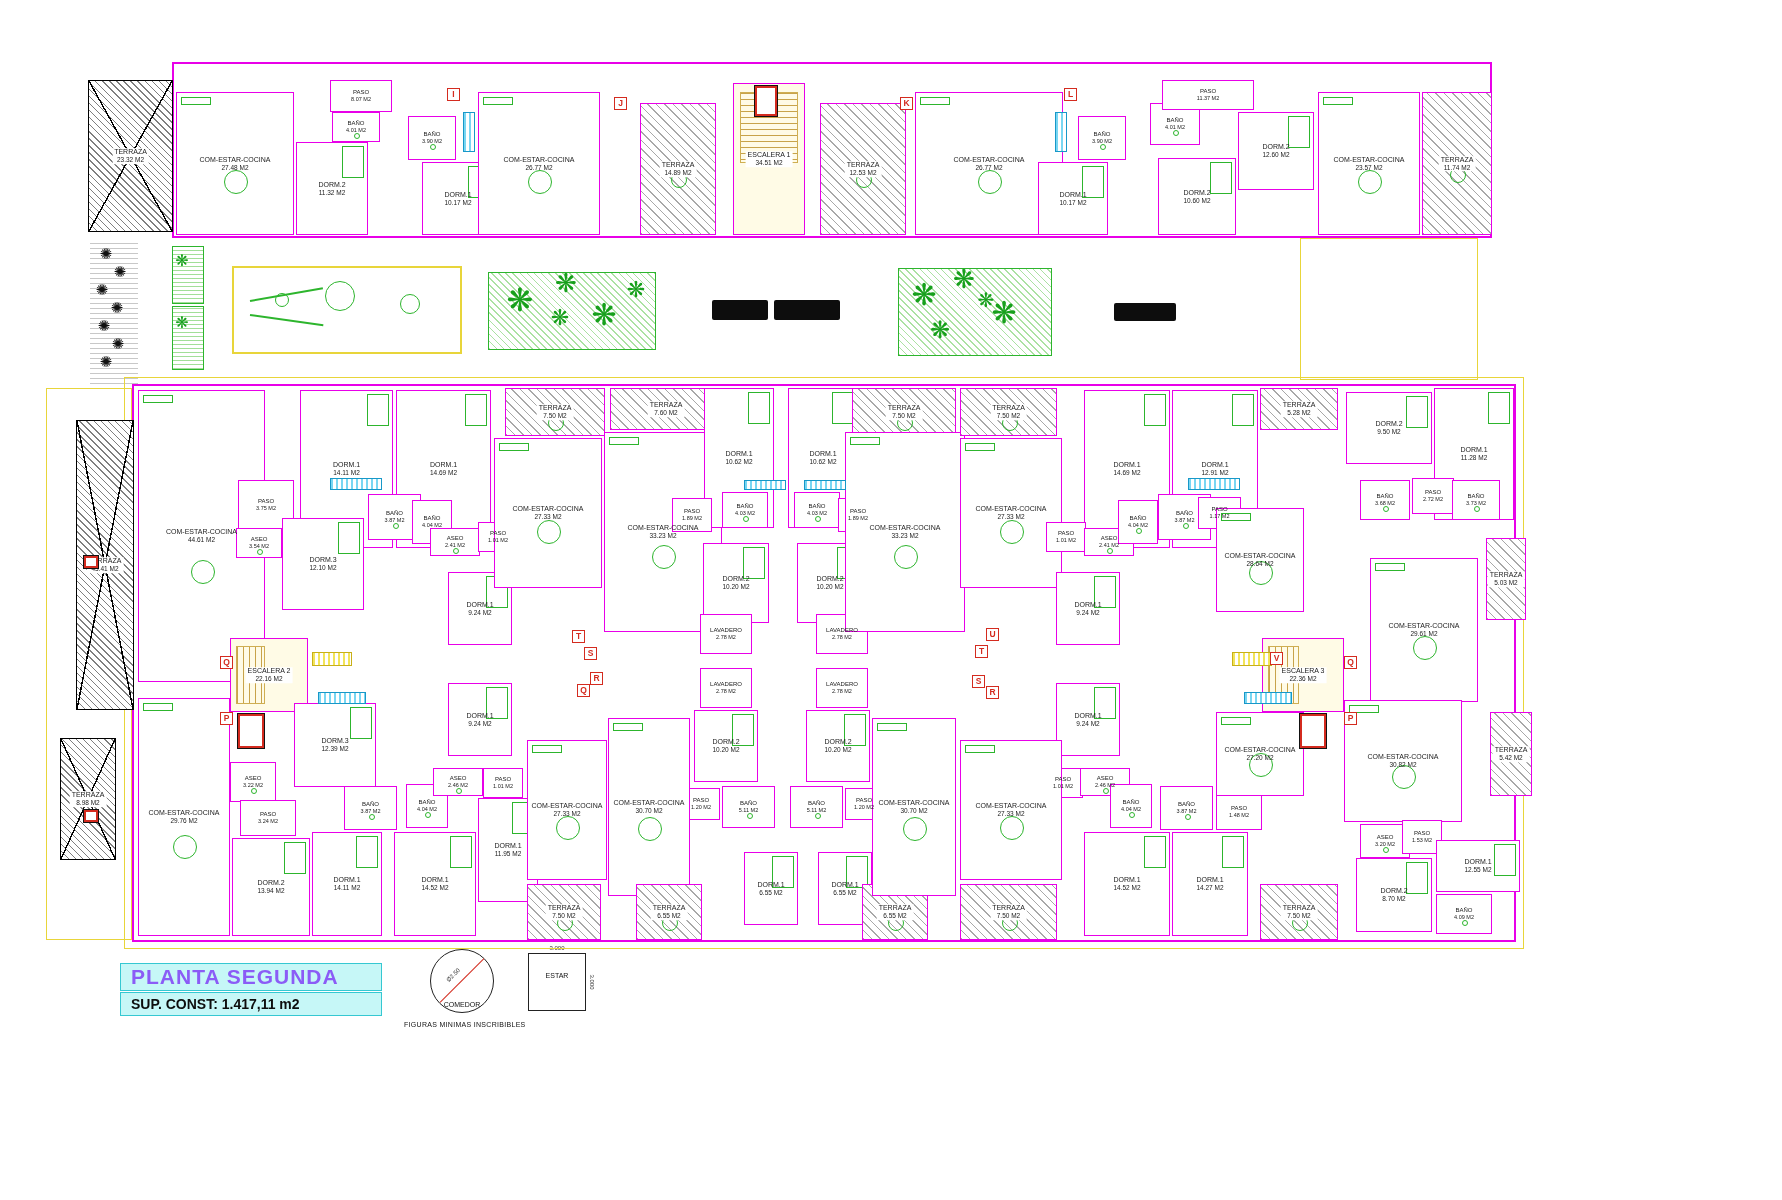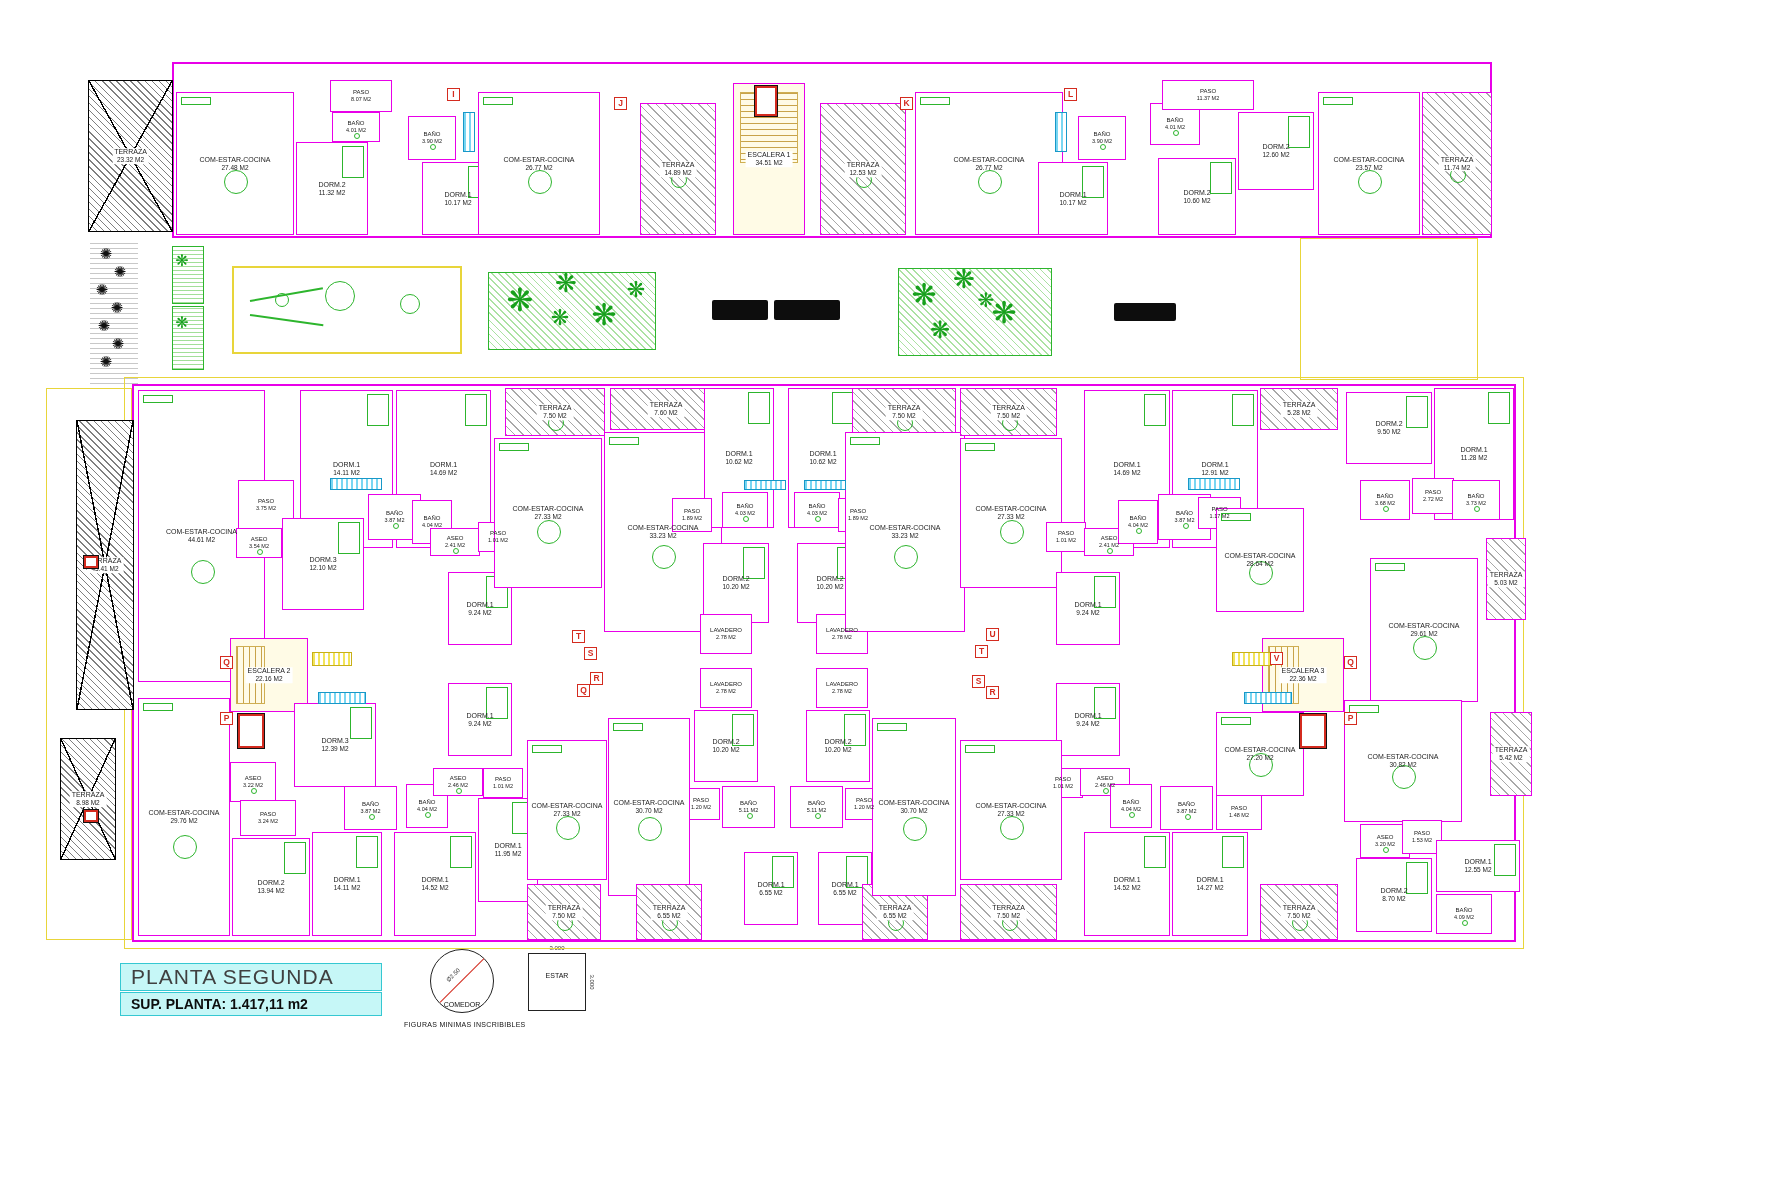--- a/index.html
+++ b/index.html
@@ -45,21 +45,21 @@
       background:repeating-linear-gradient(90deg,#f2e458 0 2px,#fff 2px 5px);}
   .red-door{position:absolute;border:2px solid #d42b1f;background:#fff;box-shadow:0 0 0 1px #111;box-sizing:border-box;z-index:7;}
   .playarea{position:absolute;border:2px solid #e8d53a;box-sizing:border-box;}
   .gline{position:absolute;height:2px;background:#2db52d;transform-origin:left center;}
   .planter-green{position:absolute;border:1px solid #2db52d;
       background:repeating-linear-gradient(0deg,rgba(70,190,50,.5) 0 1px,transparent 1px 4px);}
   .planter-gray{position:absolute;background:repeating-linear-gradient(0deg,#c8c8c8 0 1px,transparent 1px 5px);}
 
   .titlebar{position:absolute;background:#c6f7f7;border:1.5px solid #35c8d2;display:flex;align-items:center;
       padding:0 10px;box-sizing:border-box;}
-  .title-main{font-size:21px;font-weight:normal;letter-spacing:1px;color:#404040;}
+  .title-main{font-size:21px;font-weight:bold;letter-spacing:1px;color:#8b5cf6;}
   .title-sub{font-size:14px;font-weight:bold;color:#0d0d0d;}
 
   #legend{position:absolute;left:400px;top:945px;width:300px;height:90px;}
   .leg-circle{position:absolute;left:30px;top:4px;width:62px;height:62px;border:1px solid #222;border-radius:50%;}
   .leg-diag{position:absolute;left:0px;top:30px;width:62px;height:0;border-top:1.5px solid #d42b1f;transform:rotate(-45deg);}
   .leg-diam-text{position:absolute;left:14px;top:22px;font-size:6px;color:#333;transform:rotate(-45deg);}
   .leg-circ-label{position:absolute;left:50%;bottom:4px;transform:translateX(-50%);font-size:7px;color:#111;}
   .leg-square{position:absolute;left:128px;top:8px;width:56px;height:56px;border:1px solid #222;}
   .leg-sq-label{position:absolute;left:50%;top:18px;transform:translateX(-50%);font-size:7px;color:#111;}
   .leg-dim-top{position:absolute;left:50%;top:-9px;transform:translateX(-50%);font-size:6px;color:#333;}
@@ -68,21 +68,21 @@
 </style>
 </head>
 <body>
 
 <div id="plan">
 
   <div class="titlebar" style="left:120px;top:963px;width:262px;height:28px;">
     <span class="title-main">PLANTA SEGUNDA</span>
   </div>
   <div class="titlebar" style="left:120px;top:992px;width:262px;height:24px;">
-    <span class="title-sub">SUP. PLANTA: 1.417,11 m2</span>
+    <span class="title-sub">SUP. CONST: 1.417,11 m2</span>
   </div>
 
   <div id="legend">
     <div class="leg-circle">
       <div class="leg-diag"></div>
       <div class="leg-diam-text">Ø2.50</div>
       <div class="leg-circ-label">COMEDOR</div>
     </div>
     <div class="leg-square">
       <div class="leg-dim-top">3.000</div>

